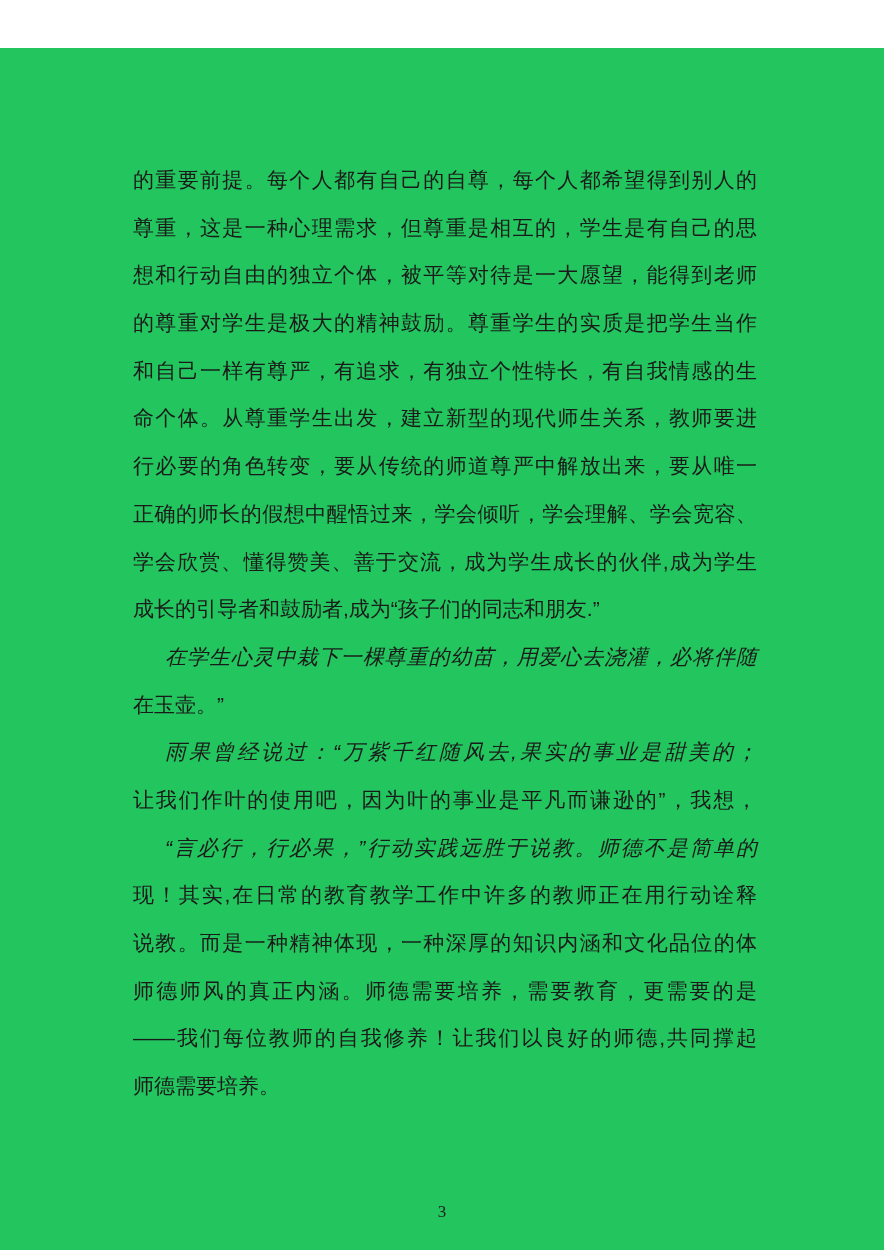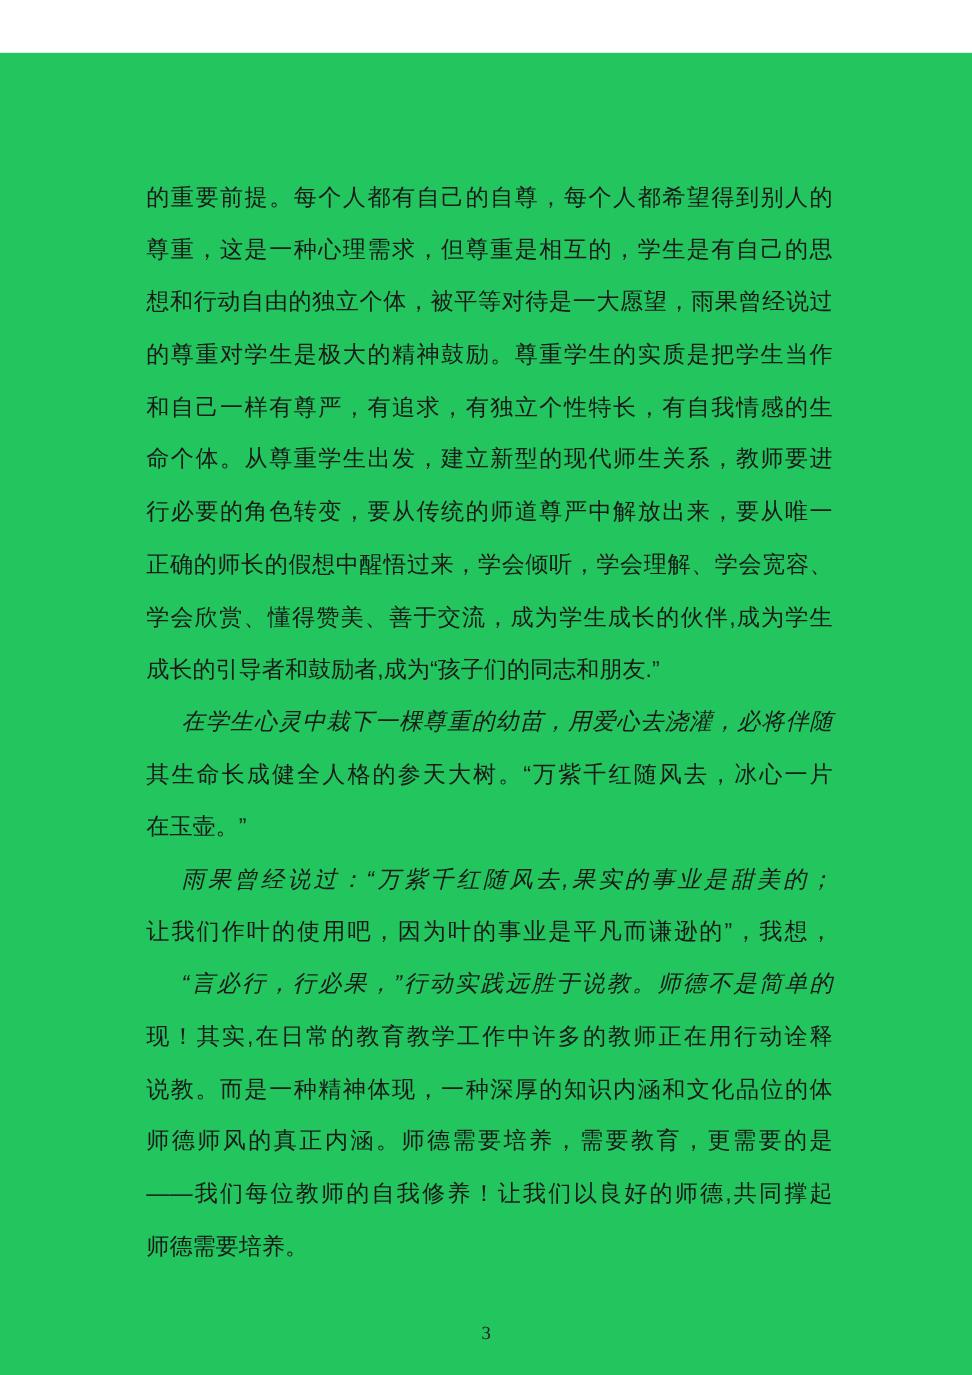--- a/index.html
+++ b/index.html
@@ -56,31 +56,30 @@
   }
 </style>
 </head>
 <body>
 
 <div class="page">
   <main class="content">
 
     <div class="line">的重要前提。每个人都有自己的自尊，每个人都希望得到别人的</div>
     <div class="line">尊重，这是一种心理需求，但尊重是相互的，学生是有自己的思</div>
-    <div class="line">想和行动自由的独立个体，被平等对待是一大愿望，雨果曾经说过</div>
+    <div class="line">想和行动自由的独立个体，被平等对待是一大愿望，能得到老师</div>
     <div class="line">的尊重对学生是极大的精神鼓励。尊重学生的实质是把学生当作</div>
     <div class="line">和自己一样有尊严，有追求，有独立个性特长，有自我情感的生</div>
     <div class="line">命个体。从尊重学生出发，建立新型的现代师生关系，教师要进</div>
     <div class="line">行必要的角色转变，要从传统的师道尊严中解放出来，要从唯一</div>
     <div class="line">正确的师长的假想中醒悟过来，学会倾听，学会理解、学会宽容、</div>
     <div class="line">学会欣赏、懂得赞美、善于交流，成为学生成长的伙伴,成为学生</div>
     <div class="line line--end">成长的引导者和鼓励者,成为“孩子们的同志和朋友.”</div>
 
     <div class="line line--indent">在学生心灵中栽下一棵尊重的幼苗，用爱心去浇灌，必将伴随</div>
-    <div class="line">其生命长成健全人格的参天大树。“万紫千红随风去，冰心一片</div>
     <div class="line line--end">在玉壶。”</div>
 
     <div class="line line--indent">雨果曾经说过：“万紫千红随风去,果实的事业是甜美的；</div>
     <div class="line">让我们作叶的使用吧，因为叶的事业是平凡而谦逊的”，我想，</div>
 
     <div class="line line--indent">“言必行，行必果，”行动实践远胜于说教。师德不是简单的</div>
     <div class="line">现！其实,在日常的教育教学工作中许多的教师正在用行动诠释</div>
     <div class="line">说教。而是一种精神体现，一种深厚的知识内涵和文化品位的体</div>
     <div class="line">师德师风的真正内涵。师德需要培养，需要教育，更需要的是</div>
     <div class="line">——我们每位教师的自我修养！让我们以良好的师德,共同撑起</div>

